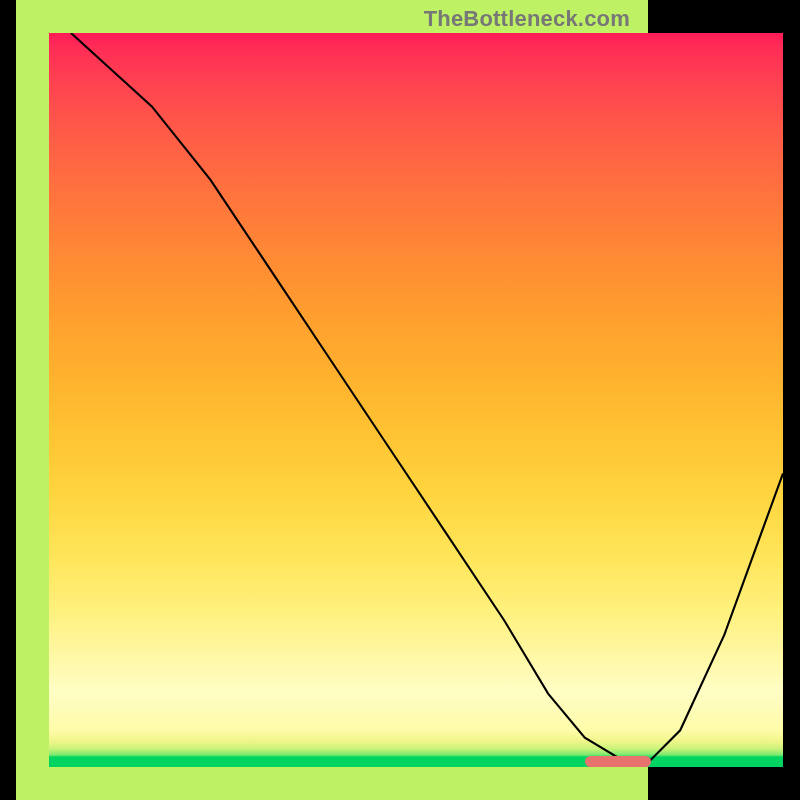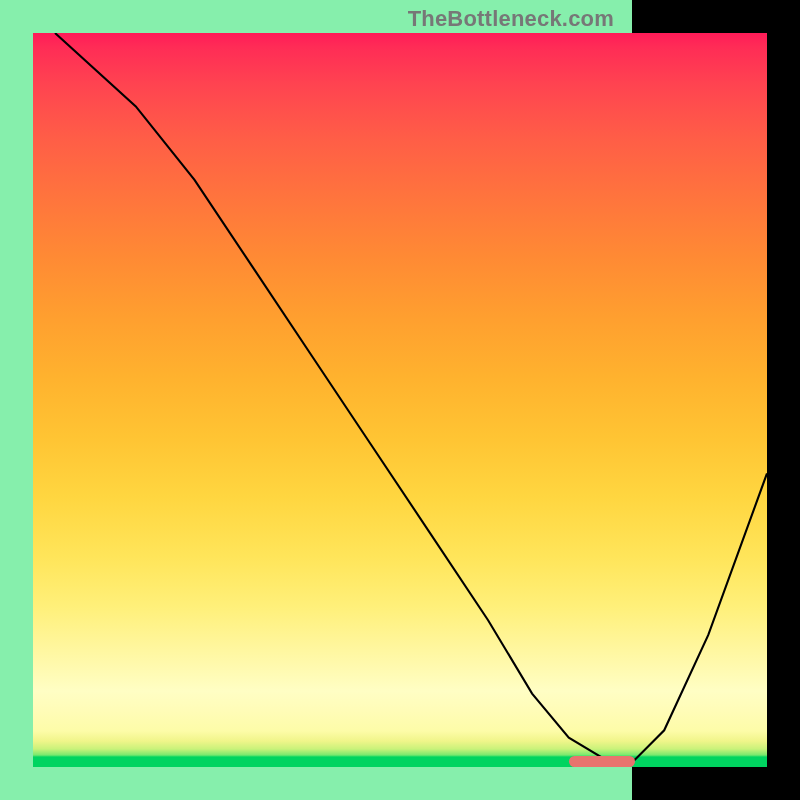--- a/index.html
+++ b/index.html
@@ -6,24 +6,24 @@
     margin: 0;
     padding: 0;
     width: 800px;
     height: 800px;
     overflow: hidden;
     font-family: Arial, Helvetica, sans-serif;
     background: #000;
   }
   .frame {
     position: absolute;
-    left: 0; top: 0;
+    left: 16px; top: 0;
     width: 632px;
     height: 800px;
-    background: #86efac;
+    background: #bef264;
   }
   
   .plot {
     position: absolute;
     left: 33px;
     top: 33px;
     width: 734px;
     height: 734px;
     
     background:

